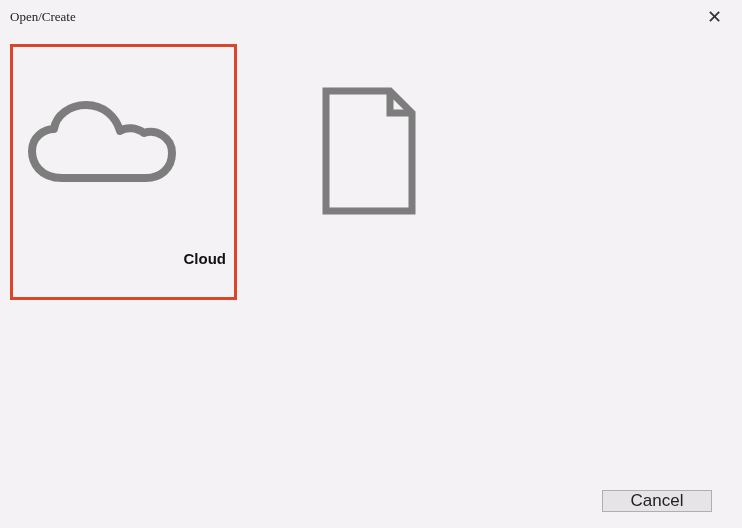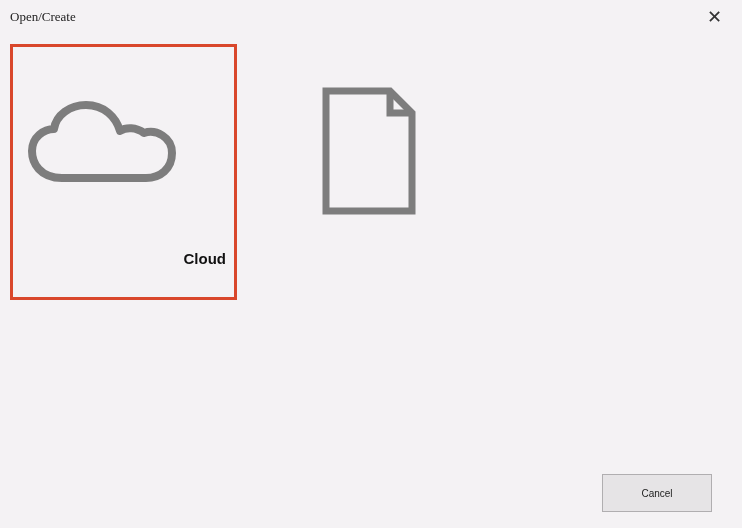--- a/index.html
+++ b/index.html
@@ -71,24 +71,24 @@
       color: #333;
       line-height: 1.35;
     }
     .footer {
       position: absolute;
       bottom: 16px;
       right: 30px;
     }
     .cancel-btn {
       width: 110px;
-      height: 38px;
+      height: 22px;
       background: #e6e4e6;
       border: 1px solid #b0aeb0;
-      font-size: 10px;
+      font-size: 17px;
       color: #222;
       cursor: pointer;
       font-family: inherit;
     }
   </style>
 </head>
 <body>
 
 <div class="titlebar">
   <span>Open/Create</span>

